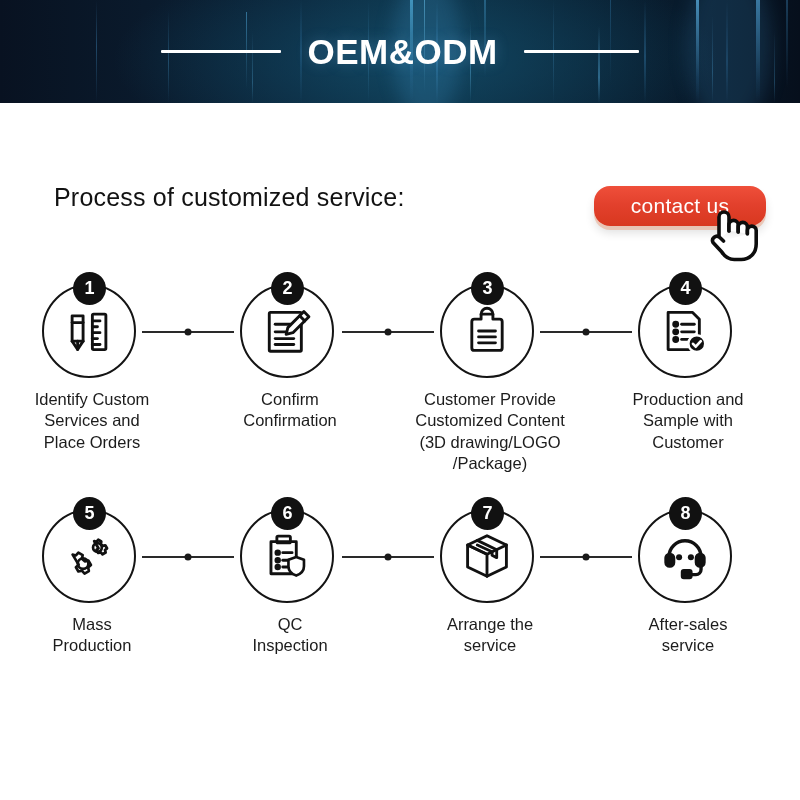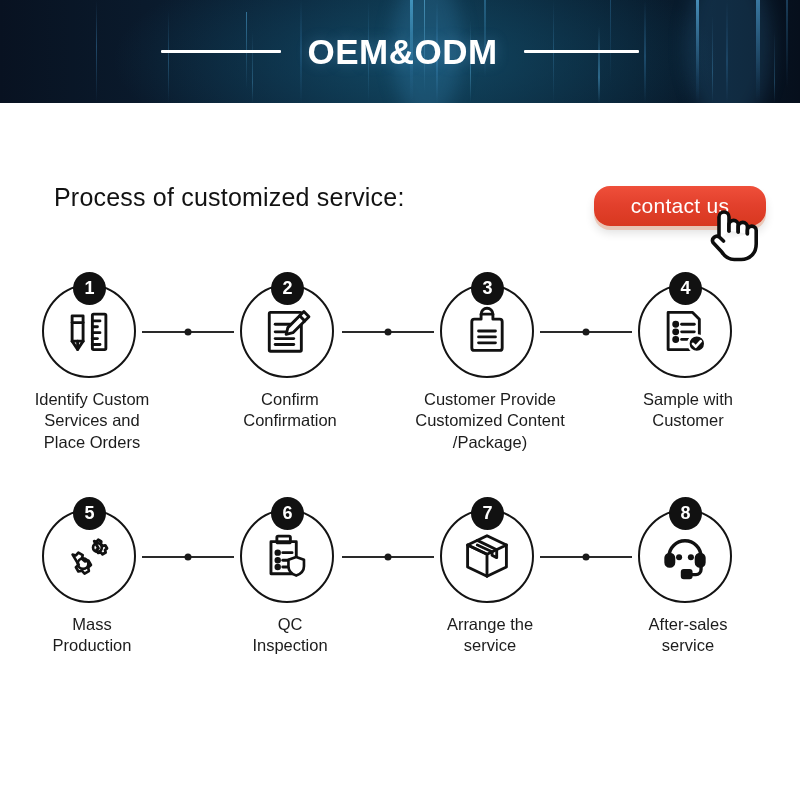--- a/index.html
+++ b/index.html
@@ -207,20 +207,21 @@
               <line x1="22" y1="32" x2="42" y2="32"></line>
               <line x1="22" y1="39" x2="42" y2="39"></line>
               <line x1="22" y1="46" x2="42" y2="46"></line>
             </g>
           </svg>
         </div>
       </div>
       <div class="caption">
         <div>Customer Provide</div>
         <div>Customized Content</div>
+        <div>(3D drawing/LOGO</div>
         <div>/Package)</div>
       </div>
     </div>
 
     <div class="step c4">
       <div class="circ-wrap">
         <div class="badge">4</div>
         <div class="circle">
           <svg class="icon" viewBox="0 0 64 64">
             <g fill="none" stroke="#111" stroke-width="3.4" stroke-linejoin="round" stroke-linecap="round">
@@ -231,20 +232,21 @@
               <line x1="28" y1="24" x2="43" y2="24"></line>
               <line x1="28" y1="33" x2="43" y2="33"></line>
               <line x1="28" y1="42" x2="43" y2="42"></line>
               <circle cx="46" cy="47" r="10" fill="#111" stroke="#fff" stroke-width="3"></circle>
               <path d="M41.5 47.2 l3.2 3.4 6 -6.6" stroke="#fff" stroke-width="3.2"></path>
             </g>
           </svg>
         </div>
       </div>
       <div class="caption">
+        <div>Production and</div>
         <div>Sample with</div>
         <div>Customer</div>
       </div>
     </div>
   </div>
 
   <div class="row row2">
     <div class="conn k1">
         <span class="dot"></span>
       </div>

